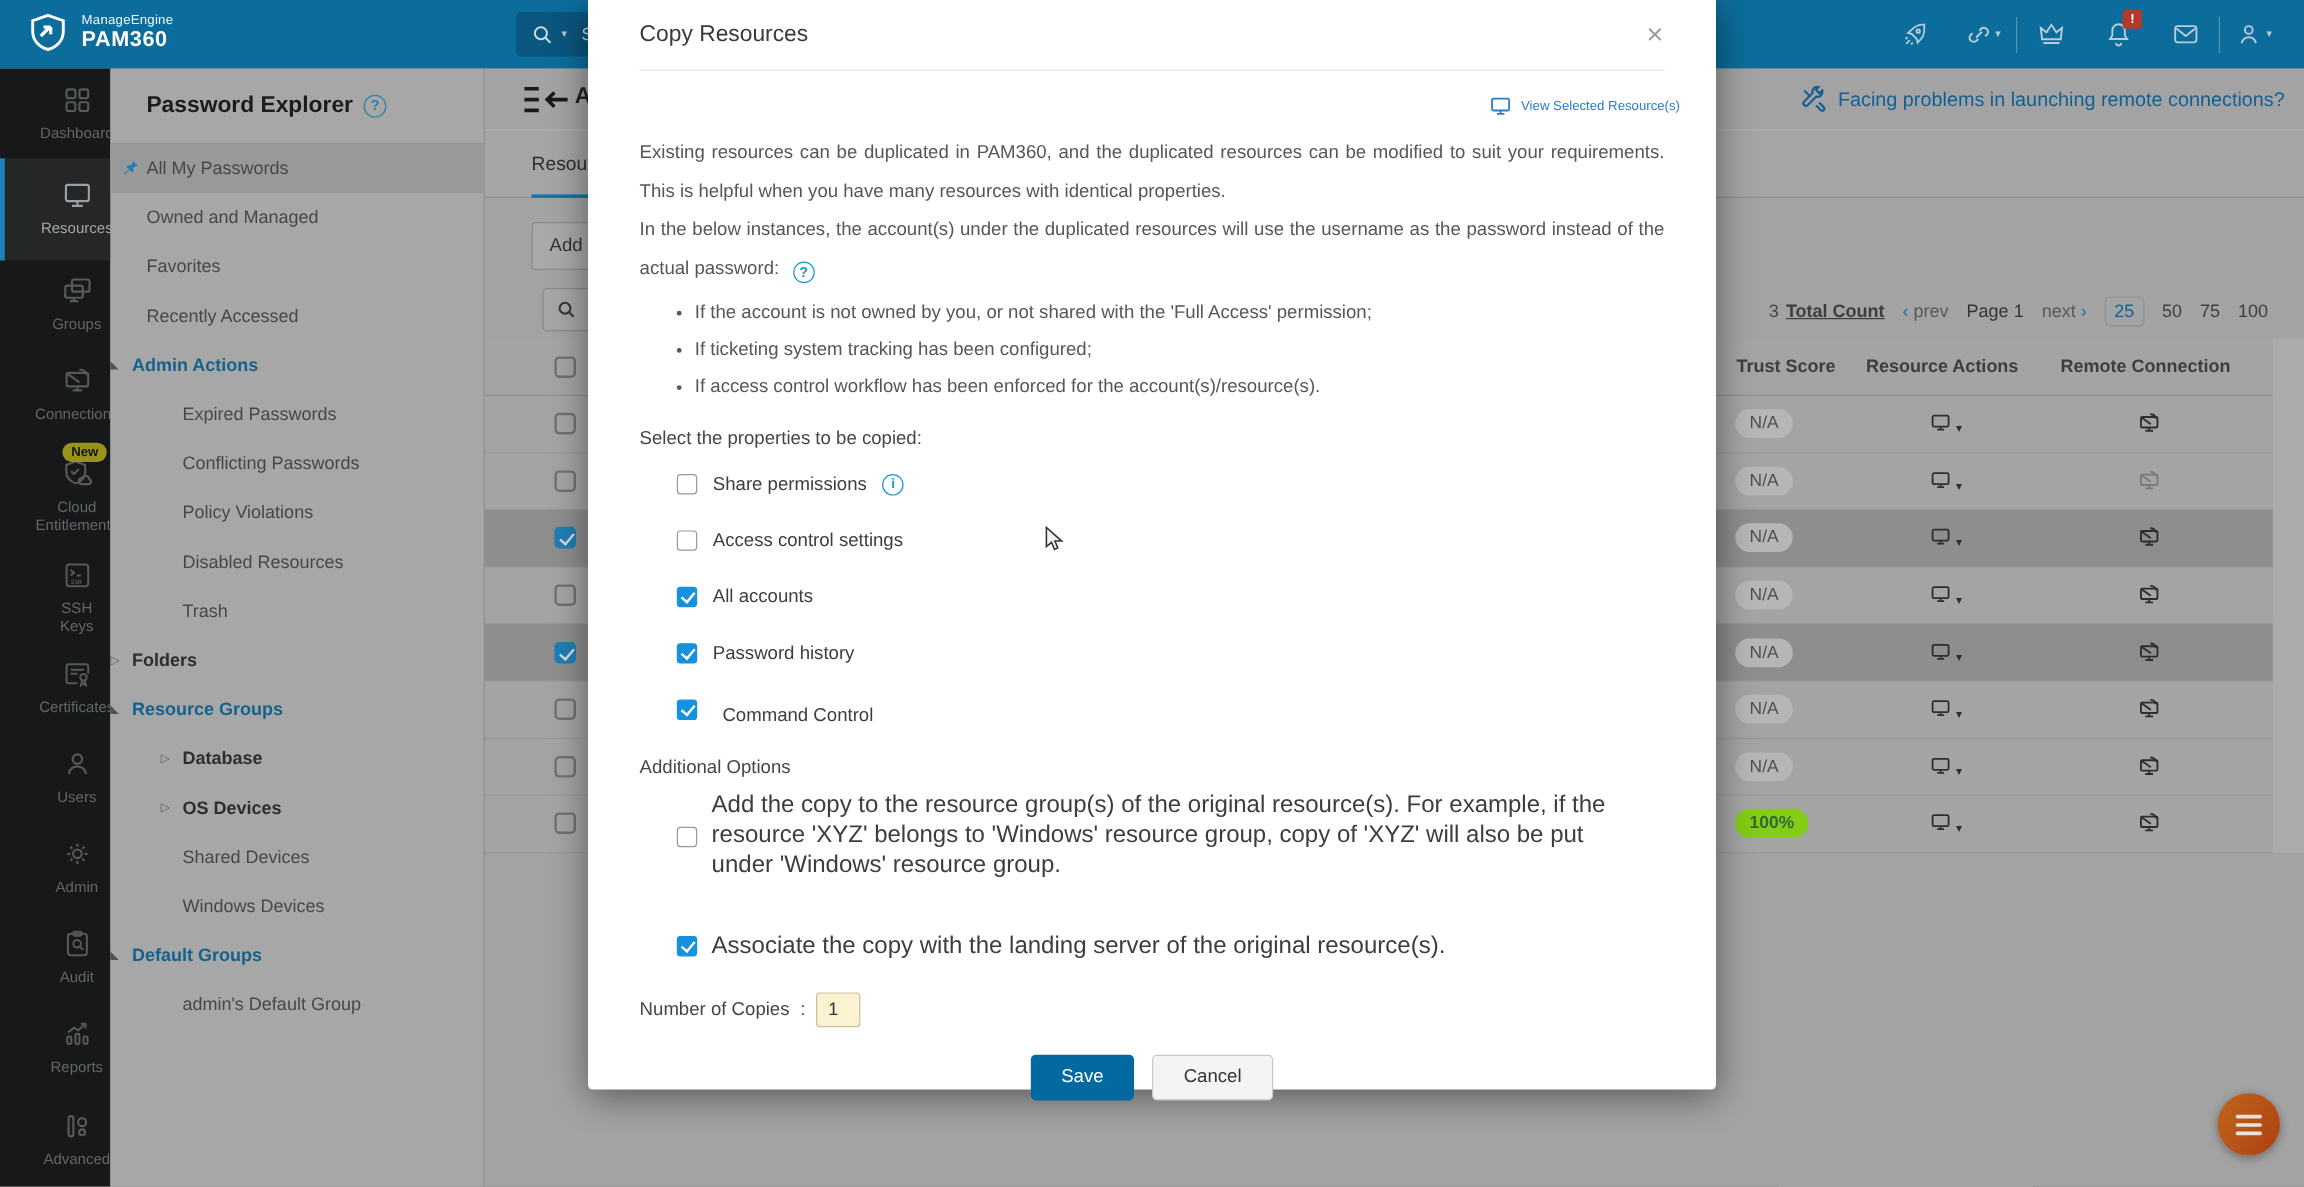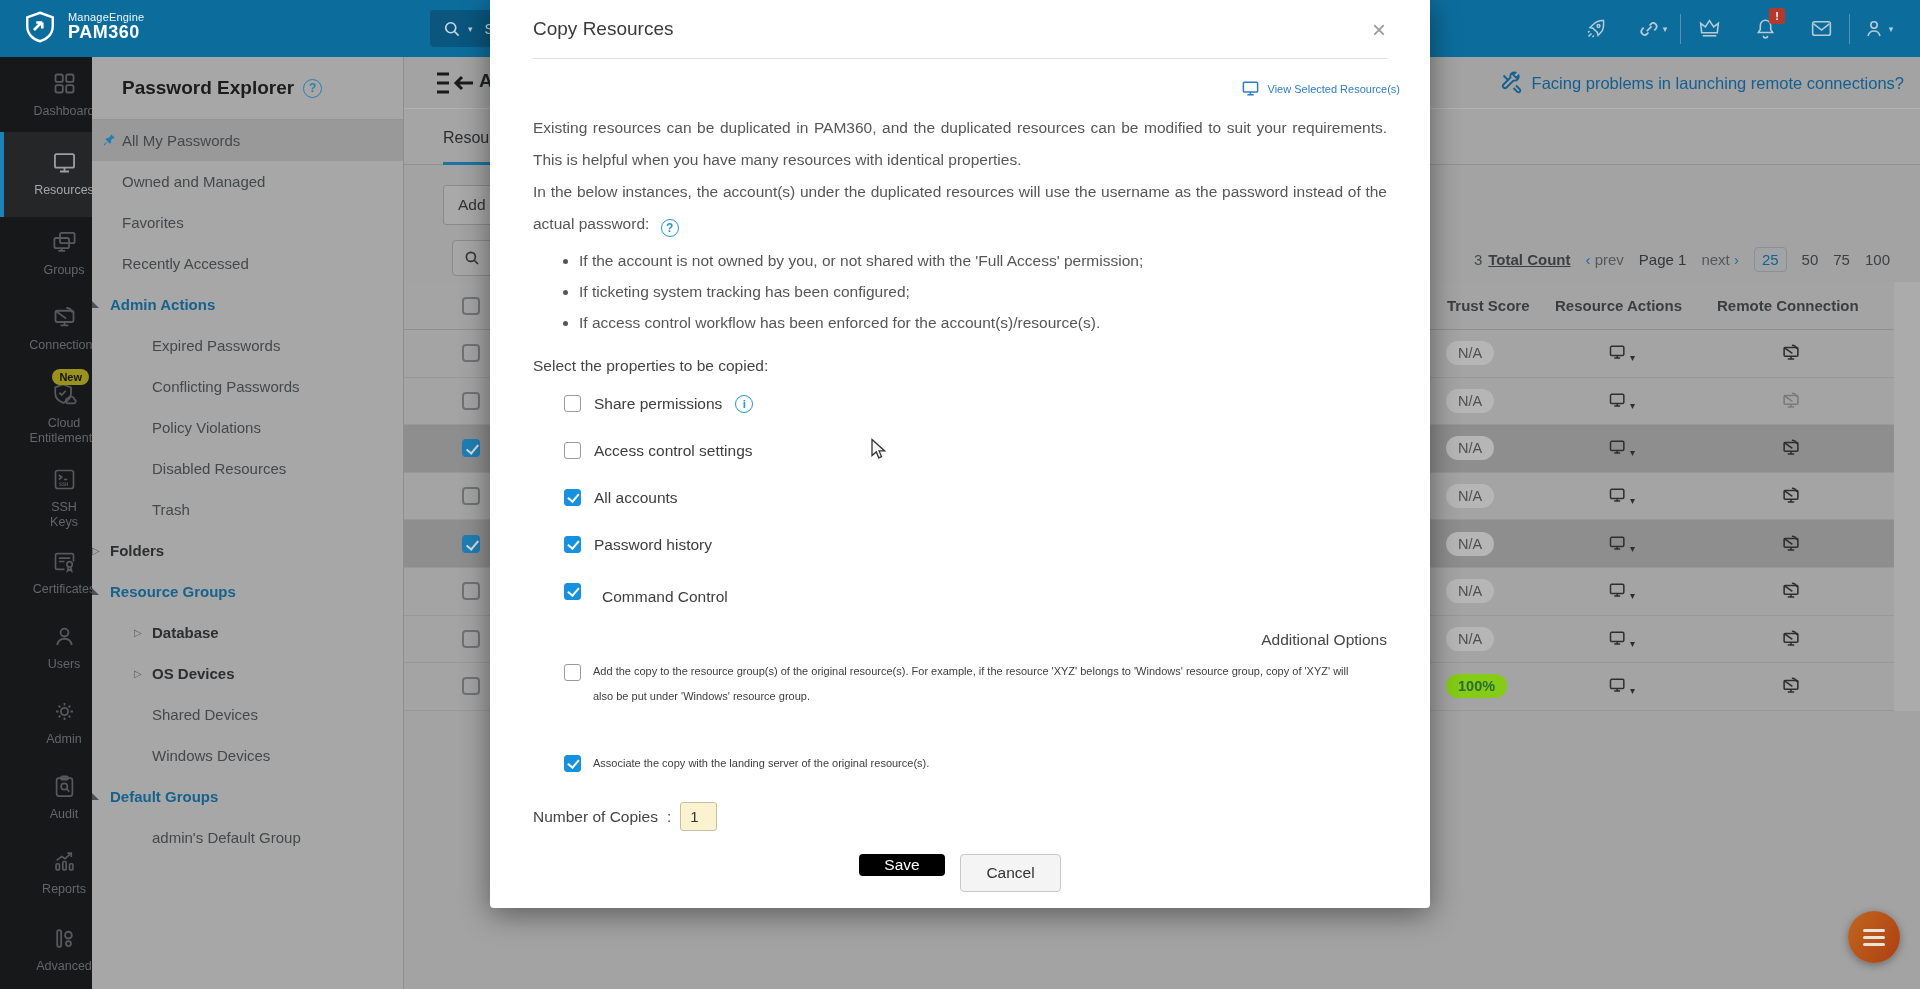--- a/index.html
+++ b/index.html
@@ -106,29 +106,29 @@
   .mbullets li { font-size:15.5px; color:#565656; margin-bottom:13px; }
   .m-selhead { margin-top:25px; font-size:15.5px; color:#454545; }
   .props { margin-top:5px; }
   .prow { height:47px; display:flex; align-items:center; padding-left:31px; gap:13px; }
   .mcb { position:relative; width:17px; height:17px; border:1.5px solid #9a9a9a; border-radius:3px; background:#fff; cursor:pointer; flex:none; }
   .mcb.on { background:#1691dd; border-color:#1691dd; }
   .mcb.on::after { content:""; position:absolute; left:5px; top:1px; width:4.5px; height:9px; border:solid #fff; border-width:0 2.2px 2.2px 0; transform:rotate(40deg); }
   .plabel { font-size:15.5px; color:#3d3d3d; }
   .plabel.ind { padding-left:8px;margin-top:10px; }
   .iinline { display:inline-flex; width:18px; height:18px; border:1.6px solid #2196d3; color:#2196d3; border-radius:50%; font-size:11.5px; font-weight:bold; font-style:normal; align-items:center; justify-content:center; cursor:pointer; }
-  .m-addhead { margin-top:16px; font-size:15.5px; color:#454545;text-align:right; }
+  .m-addhead { margin-top:16px; font-size:15.5px; color:#454545; }
   .orow1 { display:flex; align-items:flex-end; padding-left:31px; gap:12px; margin-top:10px; }
   .orow1 .mcb { margin-bottom:28px; }
-  .otext { font-size:11px; color:#3d3d3d; line-height:25px; width:766px; }
+  .otext { font-size:20px; color:#3d3d3d; line-height:25px; width:766px; }
   .orow2 { display:flex; align-items:center; padding-left:31px; gap:12px; margin-top:42px; }
   .copies { margin-top:26px; display:flex; align-items:center; gap:9px; font-size:15.5px; color:#444; }
   .copies input { width:37px; height:29px; background:#fbf2d0; border:1px solid #c8bfa2; border-radius:3px; font-size:15px; color:#333; padding-left:9px; font-family:inherit; }
   .btnrow { margin-top:23px; display:flex; justify-content:center; gap:15px; }
-  .btn-save { width:86px; height:22px; background:#000000; border:none; border-radius:4px; color:#fff; font-size:15.5px; font-family:inherit; cursor:pointer; }
+  .btn-save { width:86px; height:38px; background:#0369a1; border:none; border-radius:4px; color:#fff; font-size:15.5px; font-family:inherit; cursor:pointer; }
   .btn-cancel { width:101px; height:38px; background:#f4f4f4; border:1px solid #c8c8c8; border-radius:4px; color:#333; font-size:15.5px; font-family:inherit; cursor:pointer; }
 
   .cursor { position:absolute; left:870px; top:438px; z-index:50; pointer-events:none; }
 </style>
 </head>
 <body>
 
 <div id="app">
 
   <div class="hdr">

